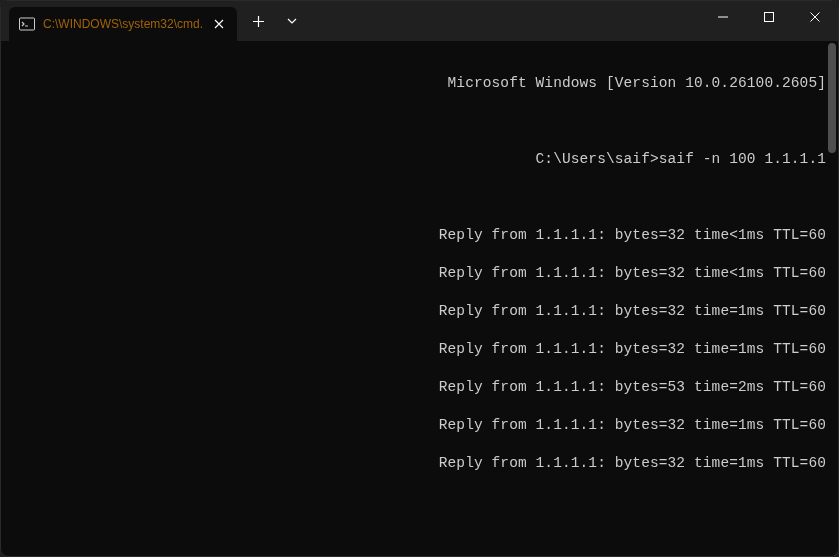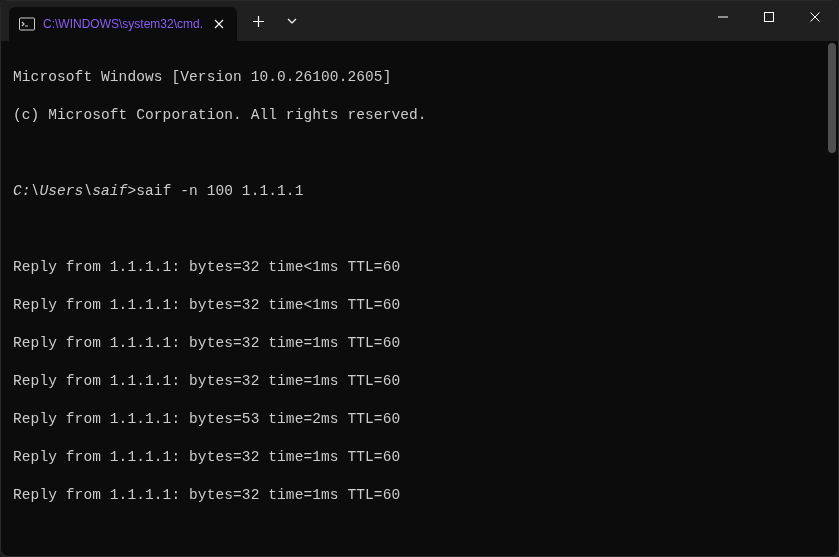--- a/index.html
+++ b/index.html
@@ -48,21 +48,21 @@
       display: flex;
       align-items: center;
       justify-content: center;
       flex-shrink: 0;
     }
     .tab-icon svg {
       width: 16px;
       height: 16px;
     }
     .tab-title {
-      color: #8b5cf6;
+      color: #a16207;
       font-size: 12px;
       white-space: nowrap;
       overflow: hidden;
       text-overflow: ellipsis;
       flex: 1;
     }
     .tab-close {
       width: 16px;
       height: 16px;
       display: flex;
@@ -99,46 +99,46 @@
     .win-btn {
       width: 46px;
       height: 32px;
       display: flex;
       align-items: center;
       justify-content: center;
       color: #ffffff;
       cursor: pointer;
     }
     .terminal {
-      padding: 8px 12px;
+      padding: 14px 12px;
       font-family: Consolas, "Courier New", monospace;
       font-size: 14.5px;
       line-height: 19px;
       color: #cccccc;
       white-space: pre;
       height: calc(557px - 40px);
       overflow: hidden;
       position: relative;
       letter-spacing: 0.1px;
+      text-align: right;
     }
     .scrollbar {
       position: absolute;
       right: 2px;
       top: 42px;
       width: 8px;
       height: 110px;
       background: #4f4f4f;
       border-radius: 4px;
     }
     .term-line {
       display: block;
     }
     .prompt-path {
       display: inline;
-      font-style: italic;
     }
     .prompt-cmd {
       display: inline;
     }
   </style>
 </head>
 <body>
 
 <div class="window">
   <div class="titlebar">
@@ -184,21 +184,20 @@
       <div class="win-btn close">
         <svg width="10" height="10" viewBox="0 0 10 10">
           <path d="M0.5 0.5 L9.5 9.5 M9.5 0.5 L0.5 9.5" stroke="#ffffff" stroke-width="1"></path>
         </svg>
       </div>
     </div>
   </div>
 
   <div class="terminal">
 <span class="term-line">Microsoft Windows [Version 10.0.26100.2605]</span>
-<span class="term-line">(c) Microsoft Corporation. All rights reserved.</span>
 <span class="term-line"> </span>
 <span class="term-line"><span class="prompt-path">C:\Users\saif&gt;</span><span class="prompt-cmd">saif -n 100 1.1.1.1</span></span>
 <span class="term-line"> </span>
 <span class="term-line">Reply from 1.1.1.1: bytes=32 time&lt;1ms TTL=60</span>
 <span class="term-line">Reply from 1.1.1.1: bytes=32 time&lt;1ms TTL=60</span>
 <span class="term-line">Reply from 1.1.1.1: bytes=32 time=1ms TTL=60</span>
 <span class="term-line">Reply from 1.1.1.1: bytes=32 time=1ms TTL=60</span>
 <span class="term-line">Reply from 1.1.1.1: bytes=53 time=2ms TTL=60</span>
 <span class="term-line">Reply from 1.1.1.1: bytes=32 time=1ms TTL=60</span>
 <span class="term-line">Reply from 1.1.1.1: bytes=32 time=1ms TTL=60</span>

